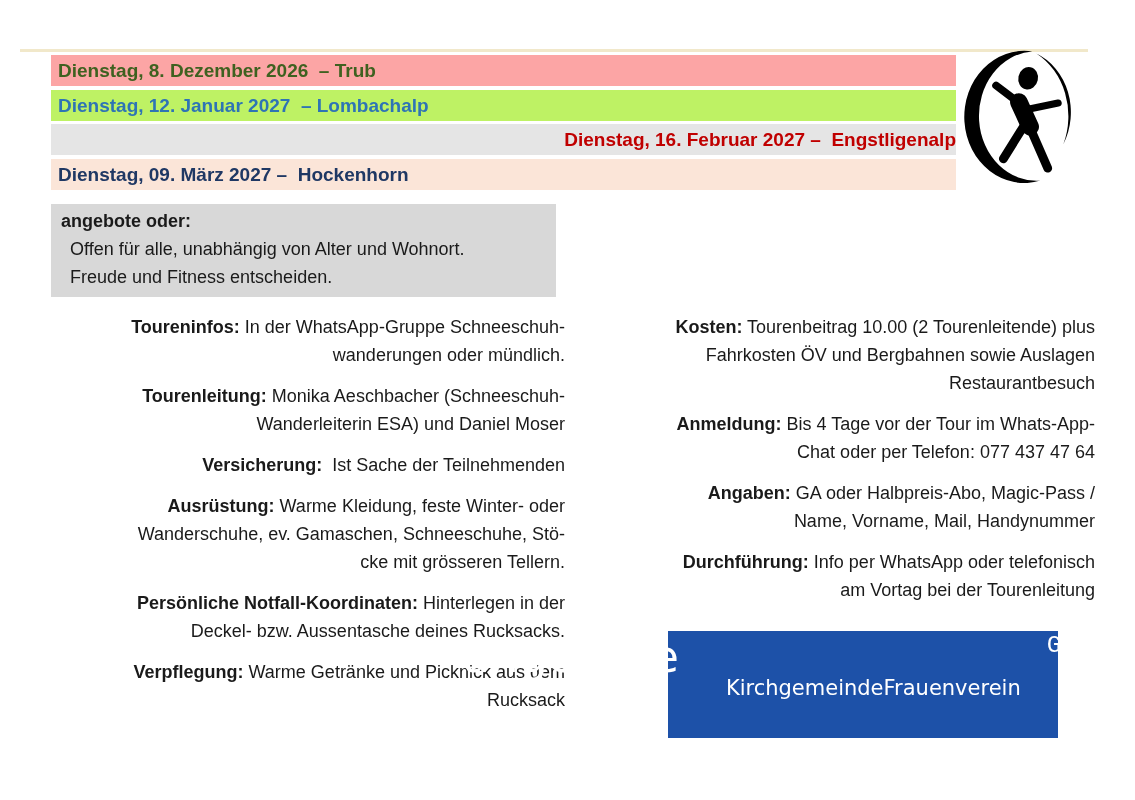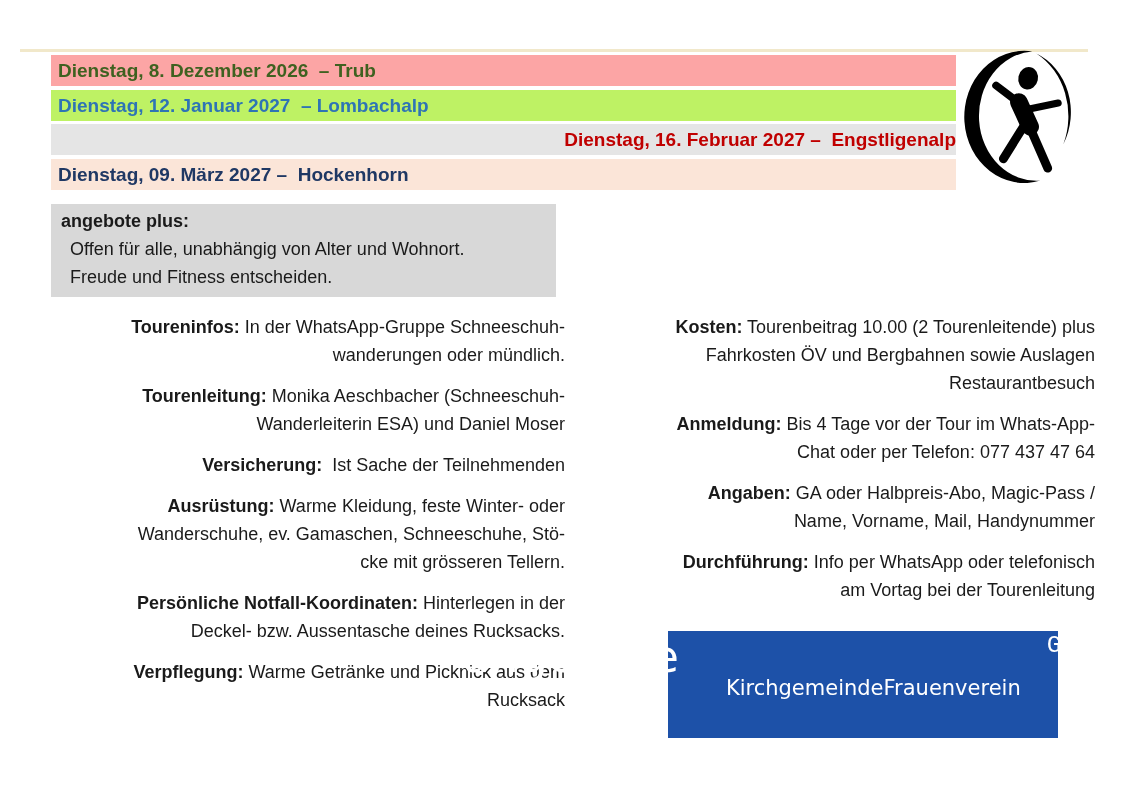--- a/index.html
+++ b/index.html
@@ -113,21 +113,21 @@
       <path d="M64,60 L93,54" stroke-width="7"></path>
 
       <path d="M60,76 L40,108" stroke-width="8.5"></path>
 
       <path d="M65,76 L83,117" stroke-width="8.5"></path>
     </g>
   </svg>
 </div>
 
 <div class="intro-box" style="background-color: rgb(216, 216, 216);">
-  <div class="intro-title">angebote plus:</div>
+  <div class="intro-title">angebote oder:</div>
   <div class="intro-text">Offen für alle, unabhängig von Alter und Wohnort.
 Freude und Fitness entscheiden.</div>
 </div>
 
 <div class="col col-left">
   <p class="para">
     <span class="p-label">Toureninfos:</span><span class="p-text"> In der WhatsApp-Gruppe Schneeschuh-
 wanderungen oder mündlich.</span>
   </p>
   <p class="para">

